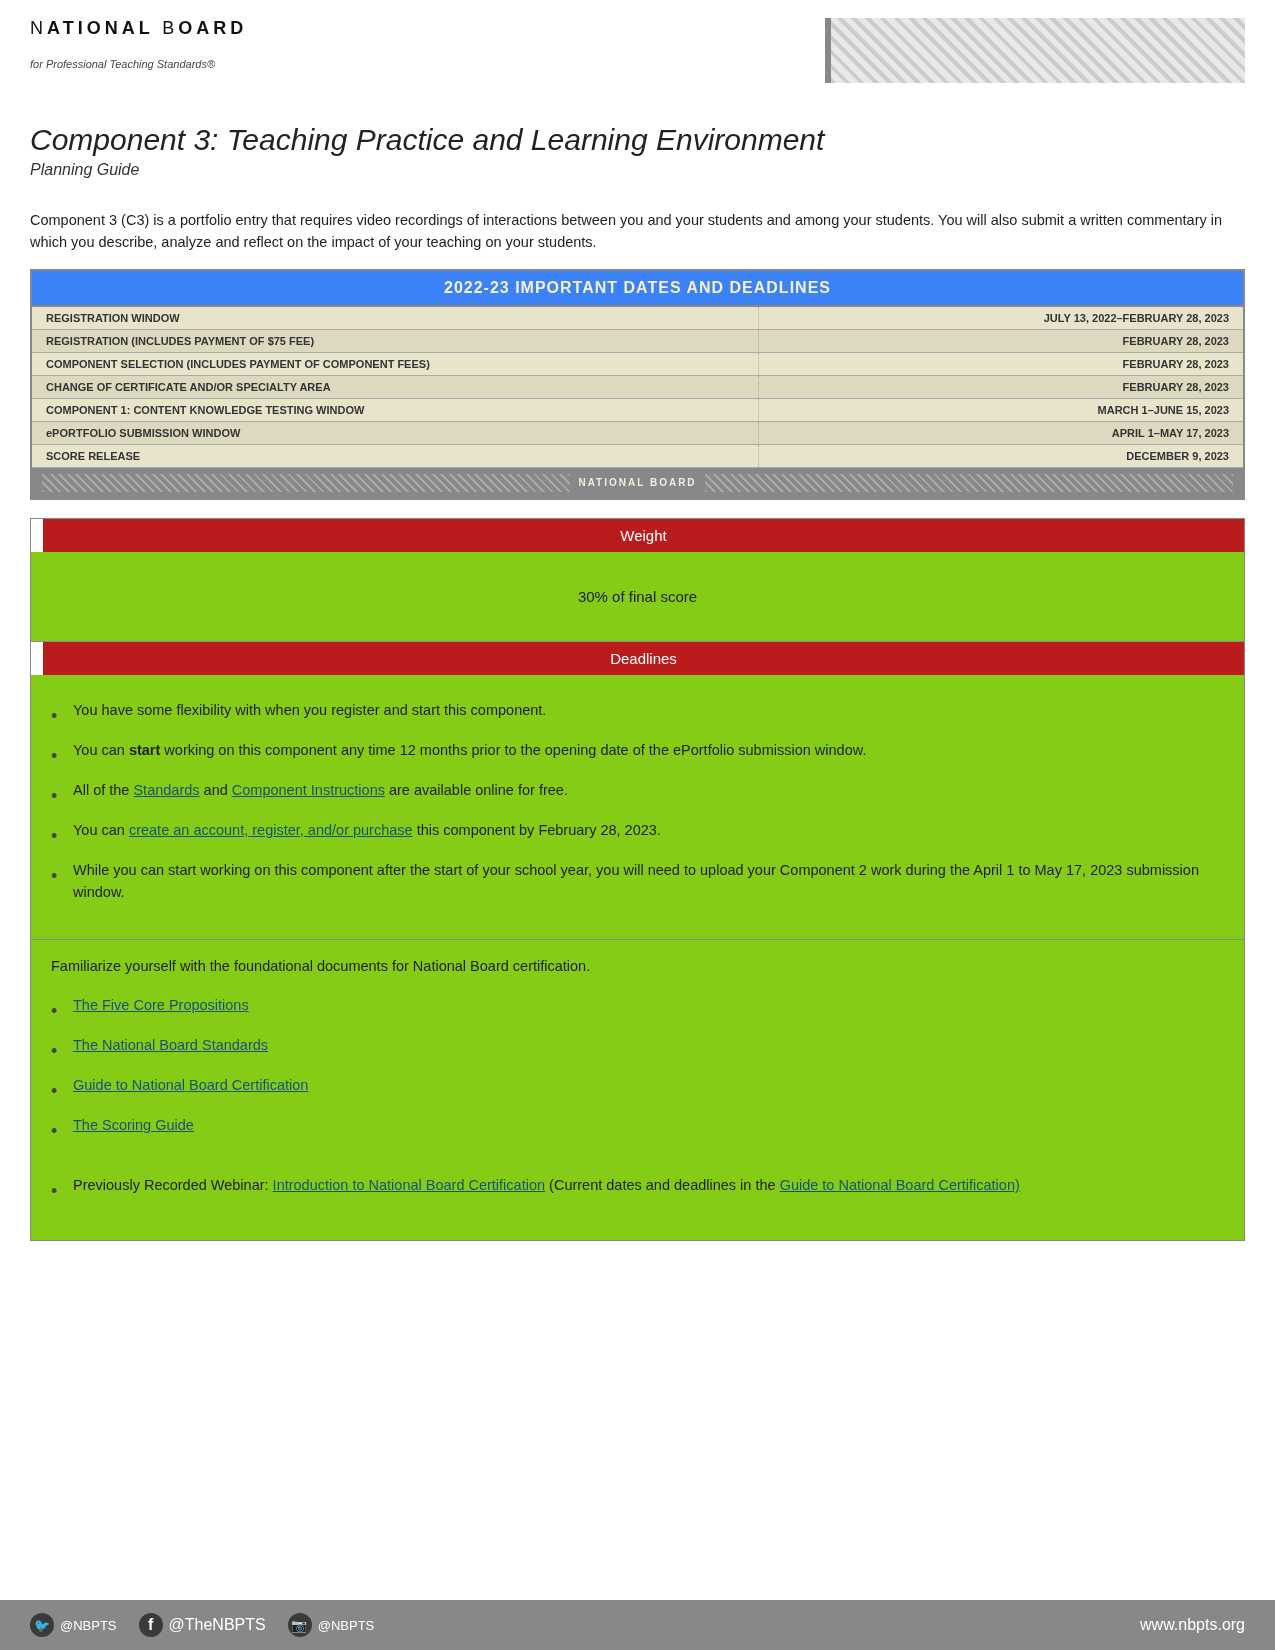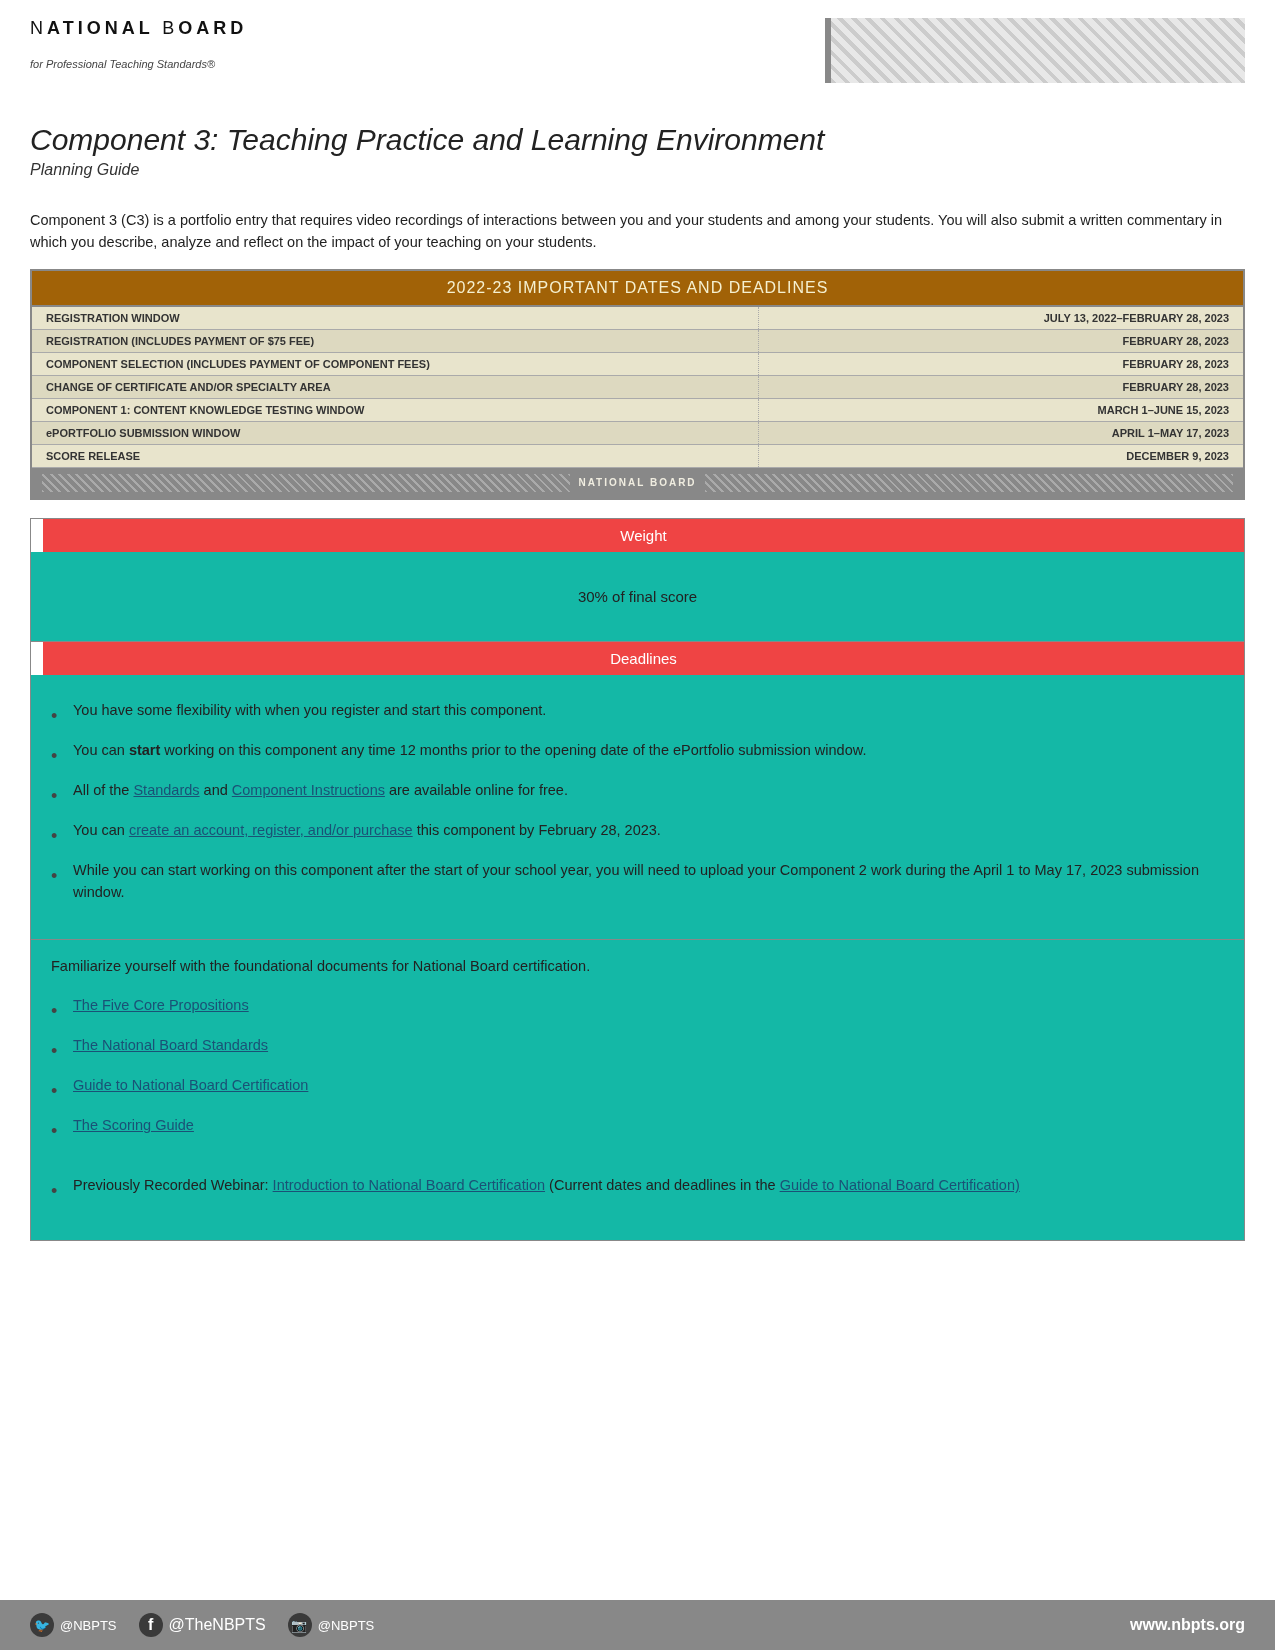--- a/index.html
+++ b/index.html
@@ -77,25 +77,25 @@
       color: #222;
     }
 
     
     .dates-container {
       margin: 0 30px 18px 30px;
       border: 2px solid #888;
       background: #f0ede0;
     }
     .dates-header {
-      background: #a16207;
+      background: #3b82f6;
       color: #f5f0d0;
       text-align: center;
       font-size: 16px;
-      font-weight: normal;
+      font-weight: bold;
       padding: 8px;
       letter-spacing: 1px;
       border-bottom: 2px solid #888;
     }
     .dates-table {
       width: 100%;
       border-collapse: collapse;
       font-size: 11px;
     }
     .dates-table tr {
@@ -143,30 +143,30 @@
     .dates-footer-pattern {
       flex: 1;
       height: 18px;
       background: repeating-linear-gradient(
         45deg,
         #aaa 0px, #aaa 2px,
         #888 2px, #888 6px
       );
     }
     .section-header {
-      background: #ef4444;
+      background: #b91c1c;
       color: #fff;
       text-align: center;
       font-size: 15px;
       padding: 8px;
       margin-left: 12px;
     }
     .section-content {
       padding: 15px 20px;
-      background: #14b8a6;
+      background: #84cc16;
       font-size: 14.5px;
       line-height: 1.55;
     }
     .section-divider {
       border: none;
       border-top: 1.5px solid #888;
       margin: 0;
     }
     .weight-text {
       text-align: center;
@@ -235,21 +235,21 @@
       font-weight: bold;
       color: #fff;
     }
     .twitter-icon { background: #3a3a3a; }
     .facebook-icon { background: #3a3a3a; }
     .instagram-icon { background: #3a3a3a; }
     .footer-website {
       margin-left: auto;
       color: #fff;
       font-size: 16px;
-      font-weight: bold;
+      font-weight: normal;
     }
   </style>
 </head>
 <body>
 
 <div class="header">
   <div class="header-logo">
     <div class="org-name">
       <span>N</span>ATIONAL <span>B</span>OARD
     </div>

